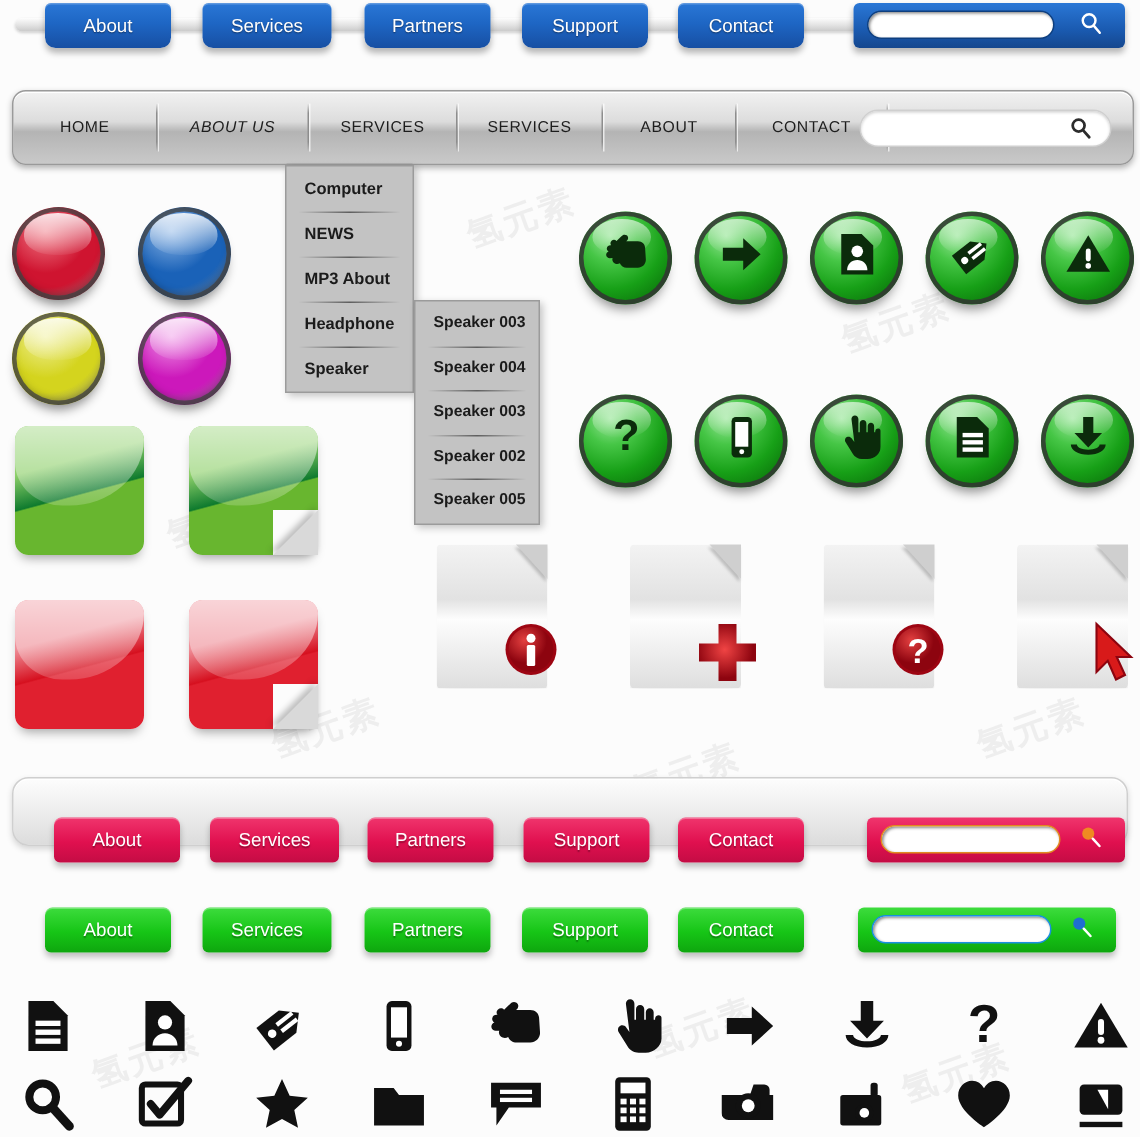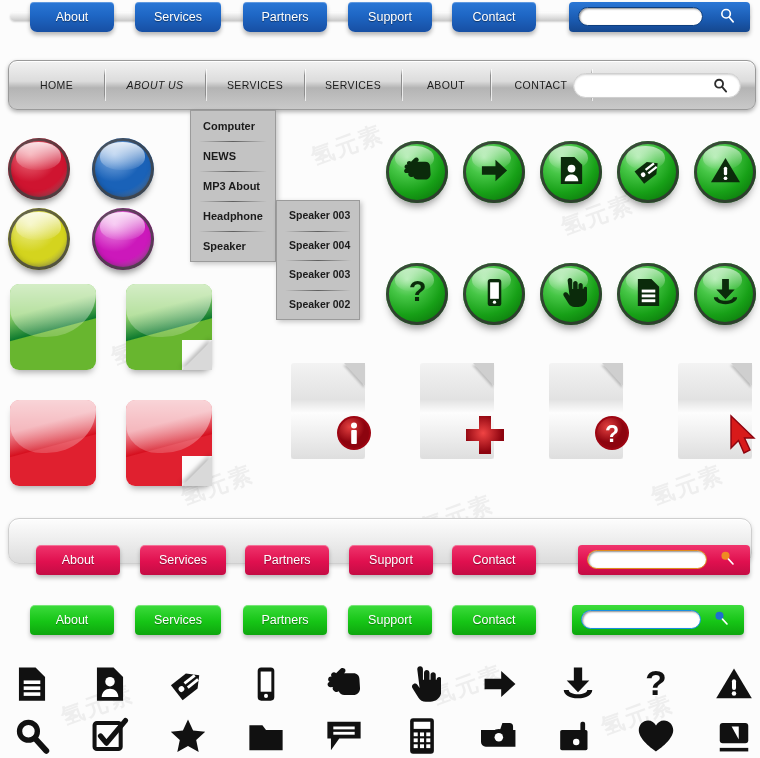--- a/index.html
+++ b/index.html
@@ -279,20 +279,21 @@
       <div class="mi">NEWS</div>
       <div class="mi">MP3 About</div>
       <div class="mi">Headphone</div>
       <div class="mi">Speaker</div>
     </div>
   <div class="menu" id="menu-speakers">
       <div class="mi">Speaker 003</div>
       <div class="mi">Speaker 004</div>
       <div class="mi">Speaker 003</div>
       <div class="mi">Speaker 002</div>
+      <div class="mi">Speaker 005</div>
     </div>
 
   <div id="spheres">
       <div class="sphere" style="left: 8px; top: 138px; background: radial-gradient(circle at 36% 26%, rgb(240, 122, 134) 0%, rgb(207, 20, 48) 46%, rgb(207, 20, 48) 62%, rgba(0, 0, 0, 0.45) 100%);"></div>
       <div class="sphere" style="left: 92px; top: 138px; background: radial-gradient(circle at 36% 26%, rgb(141, 182, 230) 0%, rgb(26, 98, 184) 46%, rgb(26, 98, 184) 62%, rgba(0, 0, 0, 0.45) 100%);"></div>
       <div class="sphere" style="left: 8px; top: 208px; background: radial-gradient(circle at 36% 26%, rgb(240, 240, 154) 0%, rgb(212, 212, 30) 46%, rgb(212, 212, 30) 62%, rgba(0, 0, 0, 0.45) 100%);"></div>
       <div class="sphere" style="left: 92px; top: 208px; background: radial-gradient(circle at 36% 26%, rgb(240, 154, 232) 0%, rgb(204, 24, 187) 46%, rgb(204, 24, 187) 62%, rgba(0, 0, 0, 0.45) 100%);"></div>
     </div>
 
   <div id="stickers">

